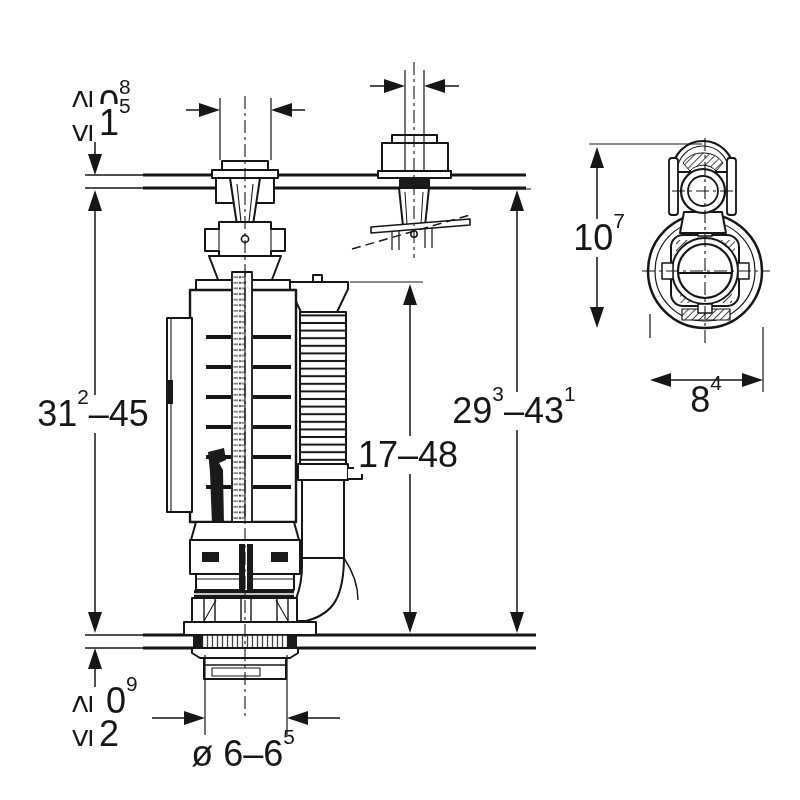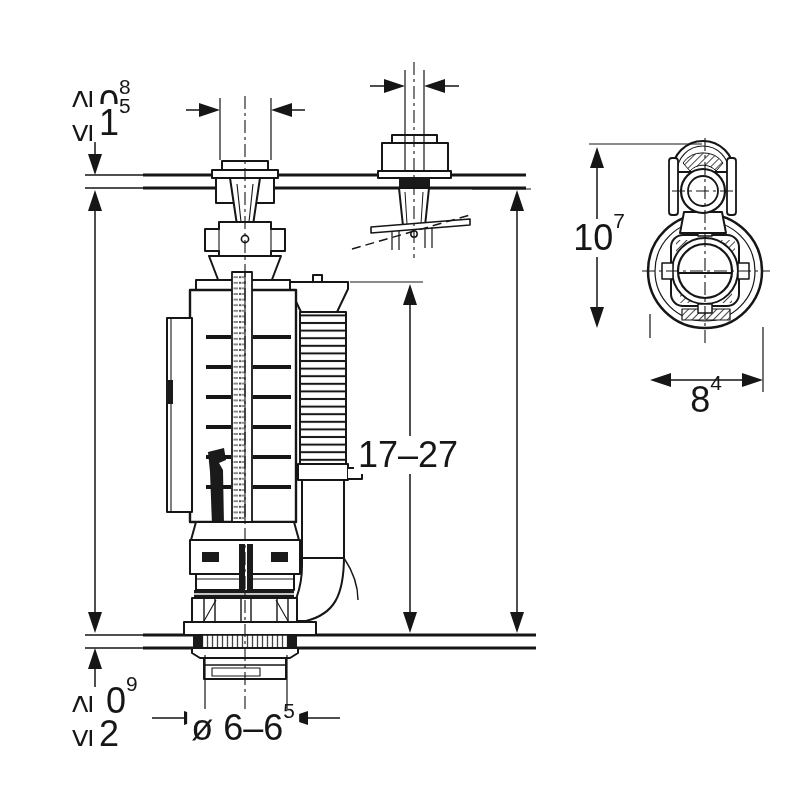--- a/index.html
+++ b/index.html
@@ -191,28 +191,30 @@
   </g>
 </svg>
 
 <span class="sym" style="left:80px;top:99px">≥</span>
 <span class="sym" style="left:80px;top:133px">≤</span>
 <span class="dim la" style="left:97px;top:85px"><span>0</span><sup>8</sup></span>
 <span class="dim la" style="left:97px;top:104px"><span>1</span><sup>5</sup></span>
 
 
 
-
-
-<span class="dim" style="left:408px;top:436px"><span>17–27</span><sup></sup></span>
+<span class="dim" style="left:93px;top:395px"><span>31</span><sup>2</sup><span>–45</span><sup></sup></span>
+
+<span class="dim" style="left:514px;top:392px"><span>29</span><sup>3</sup><span>–43</span><sup>1</sup></span>
+
+<span class="dim" style="left:408px;top:436px"><span>17–48</span><sup></sup></span>
 
 <span class="dim" style="left:599px;top:219px"><span>10</span><sup>7</sup></span>
 
 <span class="dim" style="left:706px;top:381px"><span>8</span><sup>4</sup></span>
 
 <span class="sym" style="left:80px;top:704px">≥</span>
 <span class="sym" style="left:80px;top:738px">≤</span>
 <span class="dim la" style="left:104px;top:682px"><span>0</span><sup>9</sup></span>
 <span class="dim la" style="left:97px;top:715px"><span>2</span><sup></sup></span>
 
-<span class="dim" style="left:243px;top:709px"><span>ø 6–6</span><sup>5</sup></span>
+<span class="dim" style="left:243px;top:735px"><span>ø 6–6</span><sup>5</sup></span>
 
 </div>
 
 </body></html>

